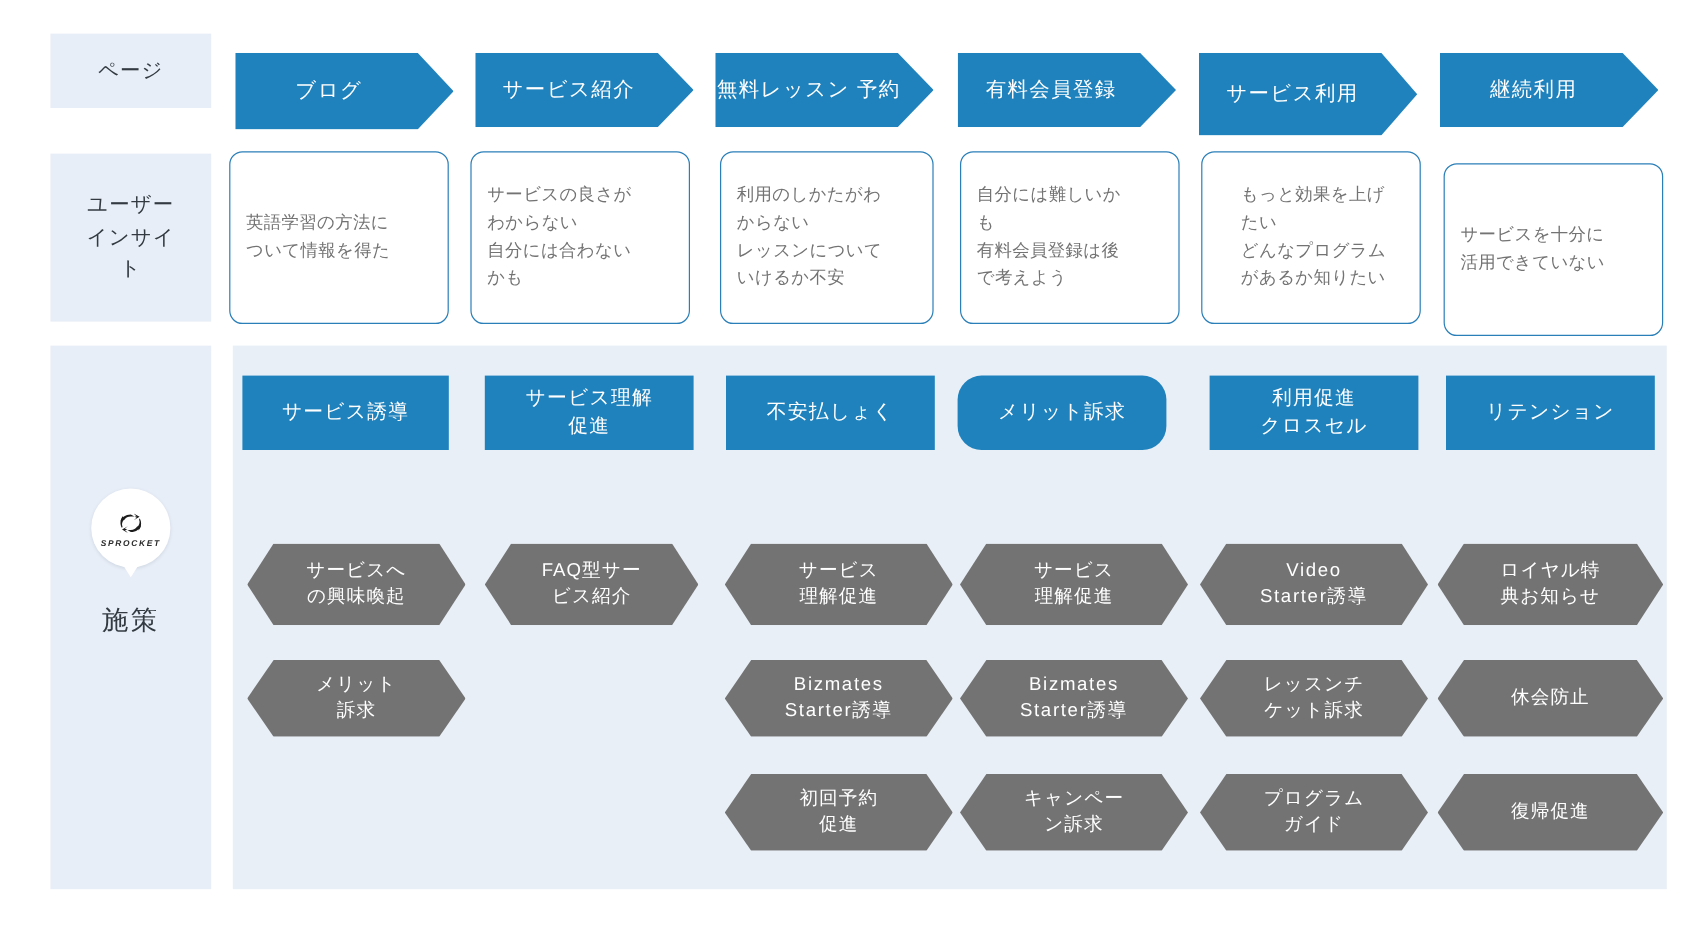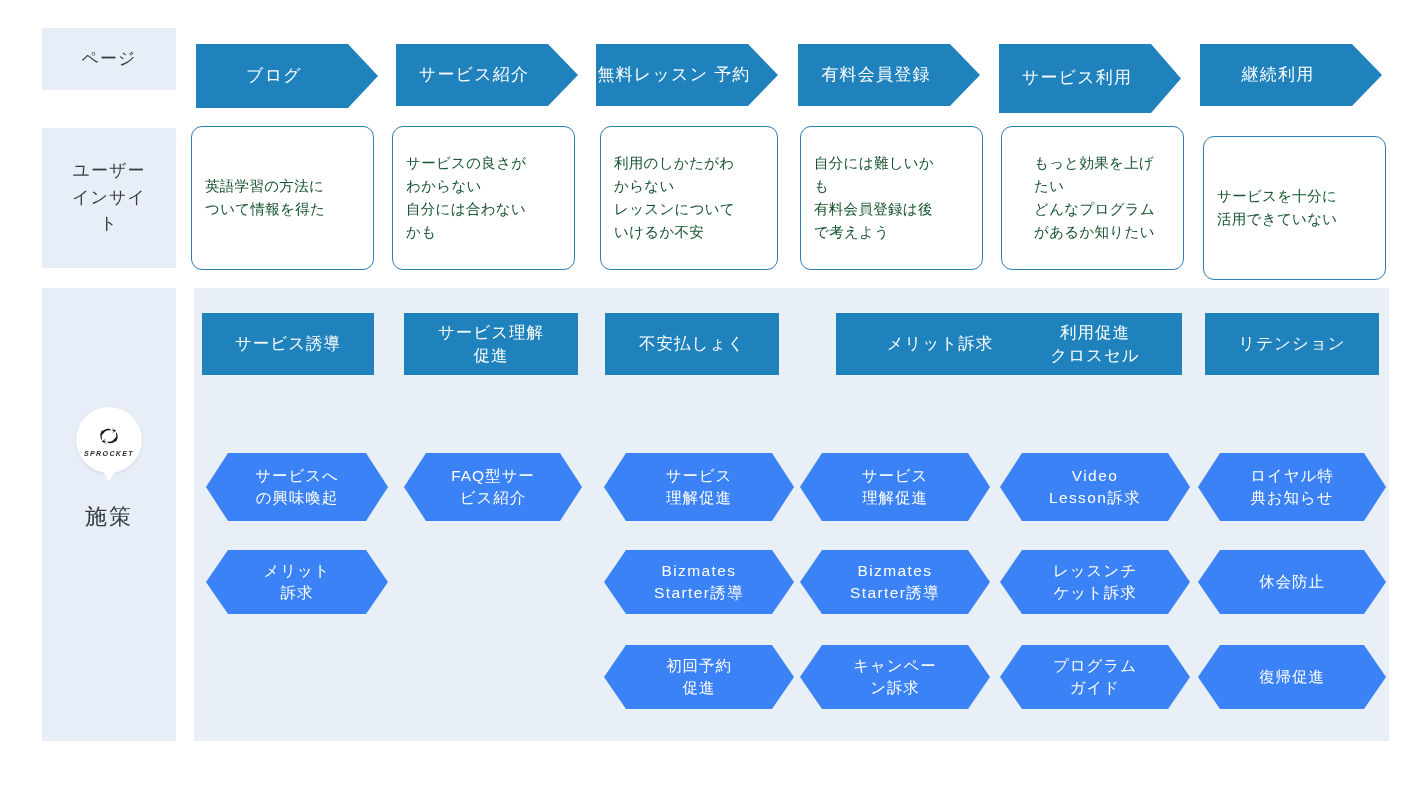--- a/index.html
+++ b/index.html
@@ -66,42 +66,42 @@
   
   .insight {
     background: #ffffff;
     border: 1.6px solid #2a7fb8;
     border-radius: 11px;
     display: flex;
     align-items: center;
     font-size: 14.5px;
     line-height: 1.58;
     letter-spacing: 0.3px;
-    color: #14532d;
+    color: #737373;
     padding: 0 13px;
     white-space: pre-line;
   }
 
   
   .strat {
     background: #1f82bd;
     color: #ffffff;
     display: flex;
     align-items: center;
     justify-content: center;
     text-align: center;
     font-size: 16.5px;
     letter-spacing: 1px;
     line-height: 1.42;
     white-space: pre-line;
   }
 
   
   .hex {
-    background: #3b82f6;
+    background: #737373;
     color: #ffffff;
     display: flex;
     align-items: center;
     justify-content: center;
     text-align: center;
     font-size: 15.5px;
     letter-spacing: 0.9px;
     line-height: 1.4;
     white-space: pre-line;
     clip-path: polygon(22px 0, calc(100% - 22px) 0, 100% 50%, calc(100% - 22px) 100%, 22px 100%, 0 50%);
@@ -202,21 +202,21 @@
       </g>
     </svg>
     <span class="logo-word">SPROCKET</span>
   </div>
   <div class="logo-caption" style="left:39px; top:502px;">施策</div>
 
   <div class="abs strat" style="left:202px; top:313px; width:172px; height:62px;">サービス誘導</div>
   <div class="abs strat" style="left:404px; top:313px; width:174px; height:62px;">サービス理解
 促進</div>
   <div class="abs strat" style="left:605px; top:313px; width:174px; height:62px;">不安払しょく</div>
-  <div class="abs strat" style="left:836px; top:313px; width:208px; height:62px;">メリット訴求</div>
+  <div class="abs strat" style="left:798px; top:313px; width:174px; height:62px;border-radius:20px;">メリット訴求</div>
   <div class="abs strat" style="left:1205px; top:313px; width:174px; height:62px;">リテンション</div>
   <div class="abs strat" style="left:1008px; top:313px; width:174px; height:62px;">利用促進
 クロスセル</div>
 
   <div class="abs hex" style="left:206px; top:453px; width:182px; height:68px;">サービスへ
 の興味喚起</div>
   <div class="abs hex" style="left:206px; top:550px; width:182px; height:64px;">メリット
 訴求</div>
 
   <div class="abs hex" style="left:404px; top:453px; width:178px; height:68px;">FAQ型サー
@@ -230,21 +230,21 @@
 促進</div>
 
   <div class="abs hex" style="left:800px; top:453px; width:190px; height:68px;">サービス
 理解促進</div>
   <div class="abs hex latin" style="left:800px; top:550px; width:190px; height:64px;">Bizmates
 Starter誘導</div>
   <div class="abs hex" style="left:800px; top:645px; width:190px; height:64px;">キャンペー
 ン訴求</div>
 
   <div class="abs hex latin" style="left:1000px; top:453px; width:190px; height:68px;">Video
-Lesson訴求</div>
+Starter誘導</div>
   <div class="abs hex" style="left:1000px; top:550px; width:190px; height:64px;">レッスンチ
 ケット訴求</div>
   <div class="abs hex" style="left:1000px; top:645px; width:190px; height:64px;">プログラム
 ガイド</div>
 
   <div class="abs hex" style="left:1198px; top:453px; width:188px; height:68px;">ロイヤル特
 典お知らせ</div>
   <div class="abs hex" style="left:1198px; top:550px; width:188px; height:64px;">休会防止</div>
   <div class="abs hex" style="left:1198px; top:645px; width:188px; height:64px;">復帰促進</div>
 

